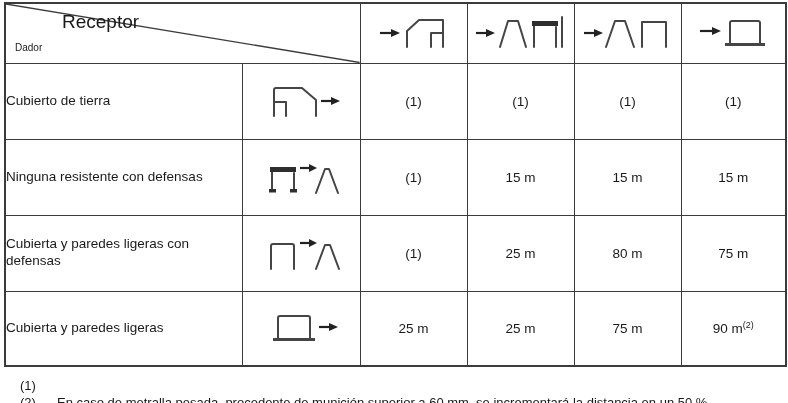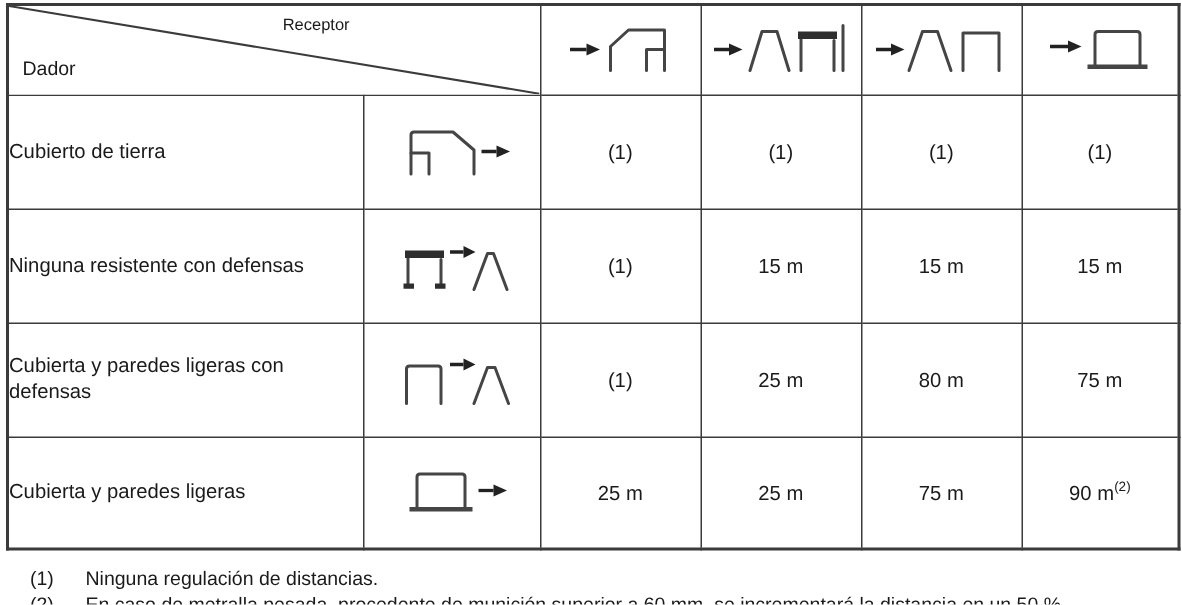--- a/index.html
+++ b/index.html
@@ -18,24 +18,24 @@
     font-size:13.5px;vertical-align:middle;
     background:#fff;
   }
   td.label-cell{padding:4px 8px 4px 10px;line-height:1.25;margin-top:12px;}
   td.value-cell{text-align:center;}
   td.icon-cell{text-align:center;}
   td.head-icon-cell{text-align:center;}
   td.corner-cell{position:relative;overflow:hidden;}
   .corner-cell svg.diag{position:absolute;left:0;top:0;width:100%;height:100%;}
   .corner-receptor{
-    position:absolute;top:7px;left:0;width:100%;text-align:center;
-    padding-left:56px;box-sizing:border-box;font-size:11px;
+    position:absolute;top:7px;left:0;width:100%;text-align:left;
+    padding-left:56px;box-sizing:border-box;font-size:19px;
   }
-  .corner-dador{position:absolute;bottom:10px;left:9px;font-size:13px;}
+  .corner-dador{position:absolute;bottom:10px;left:9px;font-size:10px;}
   sup.noteref{font-size:9px;vertical-align:super;line-height:0;}
   .footnotes{margin:10px 0 0 20px;font-size:13px;line-height:17px;}
   .footnote{display:flex;}
   .footnote .marker{width:37px;flex:0 0 37px;}
   .icon-svg{display:inline-block;vertical-align:middle;}
   .icon-svg .outline{fill:none;stroke:#454545;stroke-width:2;stroke-linecap:round;stroke-linejoin:round;}
   .icon-svg .thick{fill:#2e2e2e;stroke:none;}
   .icon-svg .arrow-line{stroke:#222;stroke-width:2.2;stroke-linecap:butt;}
   .icon-svg .arrow-head{fill:#222;stroke:none;}
 </style>
@@ -166,21 +166,20 @@
       <td class="value-cell"><span>25 m</span><sup class="noteref"></sup></td>
       <td class="value-cell"><span>75 m</span><sup class="noteref"></sup></td>
       <td class="value-cell"><span>90 m</span><sup class="noteref">(2)</sup></td>
     </tr>
   </tbody>
     </table>
 
   <div class="footnotes">
     <div class="footnote">
       <span class="marker">(1)</span>
-      <span class="text">Ninguna regulación de distancias.</span>
     </div>
     <div class="footnote">
       <span class="marker">(2)</span>
       <span class="text">En caso de metralla pesada, procedente de munición superior a 60 mm, se incrementará la distancia en un 50 %.</span>
     </div>
   </div>
 
 </div>
 
 </body></html>

